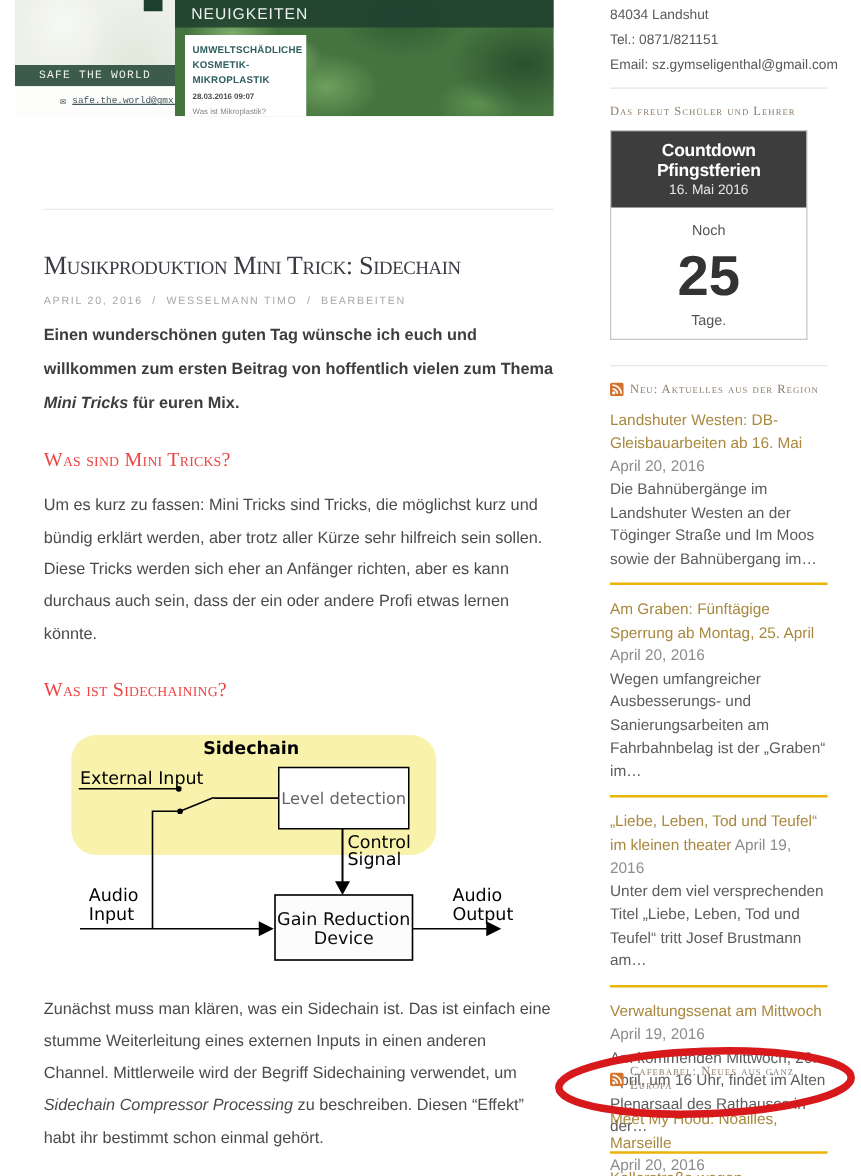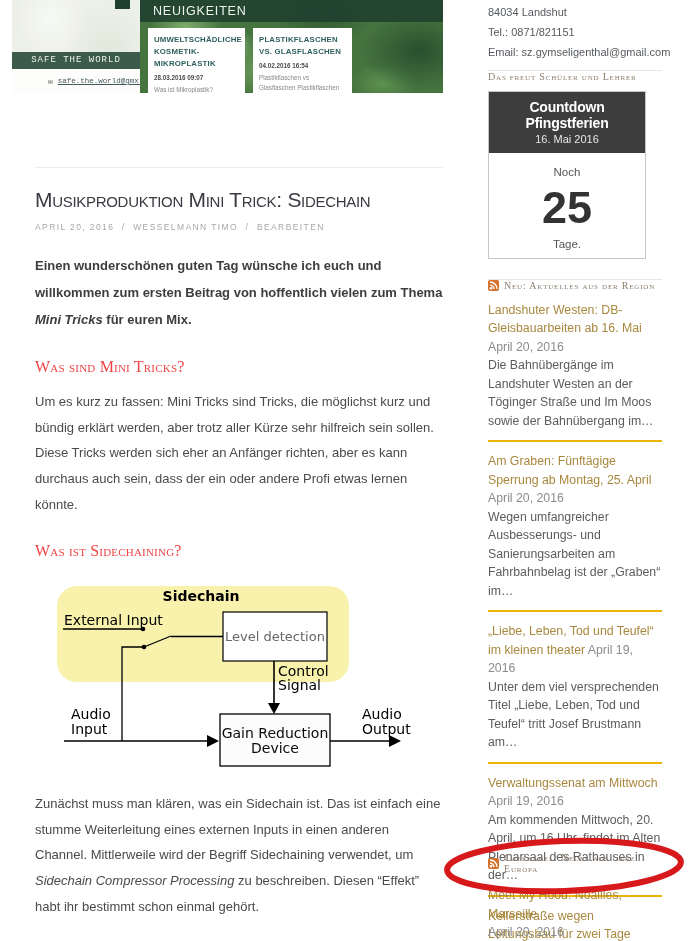--- a/index.html
+++ b/index.html
@@ -35,39 +35,39 @@
   .tw-card1 { left:8px; width:97px; }
   .tw-card2 { left:113px; width:99px; }
   .tw-card-title { font-size:7.8px; font-weight:bold; color:#2f5f5e; line-height:1.55; letter-spacing:0.2px; }
   .tw-card-date { font-size:6.3px; font-weight:bold; color:#4a4a4a; margin-top:4px; }
   .tw-card-text { font-size:6.3px; color:#888; line-height:1.55; margin-top:4px; }
 
   
   .main { position:absolute; left:35px; top:0; width:408px; }
   .rule { border:none; border-top:1px solid #ececec; }
   .rule-top { margin-top:167px; }
-  h1.post-title { font-family:Liberation Sans, sans-serif; font-variant:small-caps; font-weight:400;
-                  font-size:21px; letter-spacing:-0.3px; color:#3a3a42; margin-top:20px; white-space:nowrap; }
+  h1.post-title { font-family:Liberation Serif, serif; font-variant:small-caps; font-weight:400;
+                  font-size:21px; letter-spacing:-0.3px; color:#3a3a42; margin-top:32px; white-space:nowrap; }
   .post-meta { margin-top:10px; font-size:8.5px; letter-spacing:1.4px; color:#a7a7a7; text-transform:uppercase; }
   .post-meta a { color:#a7a7a7; text-decoration:none; }
-  p.intro { margin-top:20px; font-size:13px; font-weight:bold; color:#3d3d3d; line-height:2.08; }
+  p.intro { margin-top:9px; font-size:13px; font-weight:bold; color:#3d3d3d; line-height:2.08; }
   h2.sec { font-family:"Liberation Serif", serif; font-variant:small-caps; font-weight:400;
            font-size:16px; color:#ef4444; margin-top:25px; letter-spacing:0.2px; }
   p.body { margin-top:13px; font-size:13px; color:#4a4a4a; line-height:1.97; }
   .it { font-style:italic; }
 
   
   .diagram { margin-top:18px; }
   .diagram text { font-family:"DejaVu Sans", sans-serif; }
 
   
   .sidebar { position:absolute; left:488px; top:0; width:174px; }
   .contact { padding-top:2px; font-size:11px; line-height:20px; color:#565a5e; white-space:nowrap; }
   .side-rule { border:none; border-top:1px solid #e6e6e6; margin-top:8px; }
-  .side-heading { font-family:"Liberation Serif", serif; font-variant:small-caps;
+  .side-heading { margin-top:13px; font-family:"Liberation Serif", serif; font-variant:small-caps;
                   font-size:10px; letter-spacing:0.8px; color:#8d7e6e; display:flex; align-items:center; gap:5px; }
   .rss-ico { flex:0 0 auto; }
   .countdown { margin-top:9px; width:158px; border:1px solid #c6c6c6; background:#fff; }
   .cd-header { background:#3d3d3d; text-align:center; padding:7px 2px 8px; }
   .cd-title { font-size:14px; font-weight:bold; color:#fff; letter-spacing:-0.2px; }
   .cd-date { font-size:11px; color:#e6e6e6; margin-top:2px; }
   .cd-body { text-align:center; padding:13px 0 8px; }
   .cd-noch { font-size:11.5px; color:#555; }
   .cd-num { font-size:45px; font-weight:bold; color:#333; line-height:1.1; margin-top:5px; }
   .cd-tage { font-size:11.5px; color:#555; margin-top:5px; }
@@ -96,25 +96,20 @@
         <span class="tw-mailicon">✉</span>
         <a class="tw-maillink" href="#">safe.the.world@gmx.de</a>
       </div>
     </div>
     <div class="tw-right">
       <div class="tw-newsband">NEUIGKEITEN</div>
       <div class="tw-card tw-card1">
         <div class="tw-card-title">UMWELTSCHÄDLICHE KOSMETIK- MIKROPLASTIK</div>
         <div class="tw-card-date">28.03.2016 09:07</div>
         <div class="tw-card-text">Was ist Mikroplastik?  Mikroplastik, das sind mikroskopisch kleine Plastikpartikel,</div>
-      </div>
-      <div class="tw-card tw-card2">
-        <div class="tw-card-title">PLASTIKFLASCHEN VS. GLASFLASCHEN</div>
-        <div class="tw-card-date">04.02.2016 16:54</div>
-        <div class="tw-card-text">Plastikflaschen vs Glasflaschen Plastikflaschen sind sehr beliebt, da sie</div>
       </div>
     </div>
   </div>
 
   <div class="main">
     <hr class="rule rule-top">
 
     <h1 class="post-title">Musikproduktion Mini Trick: Sidechain</h1>
 
     <div class="post-meta">

